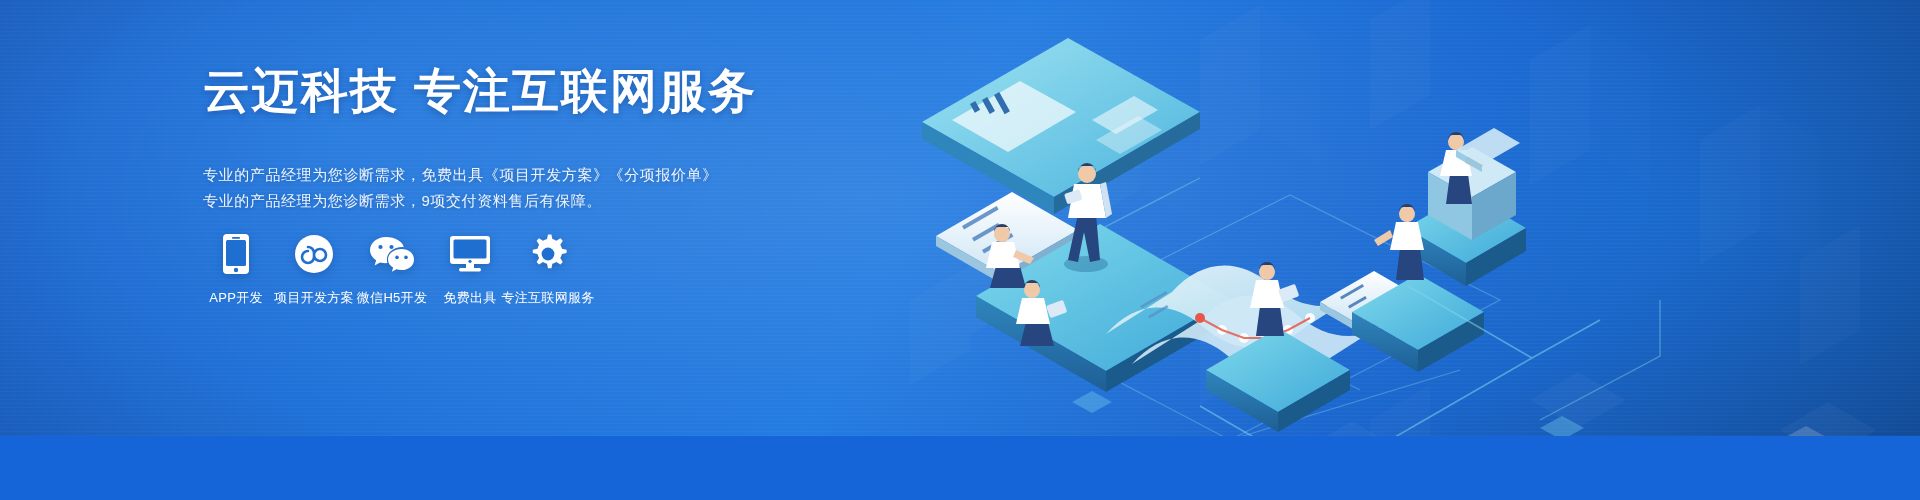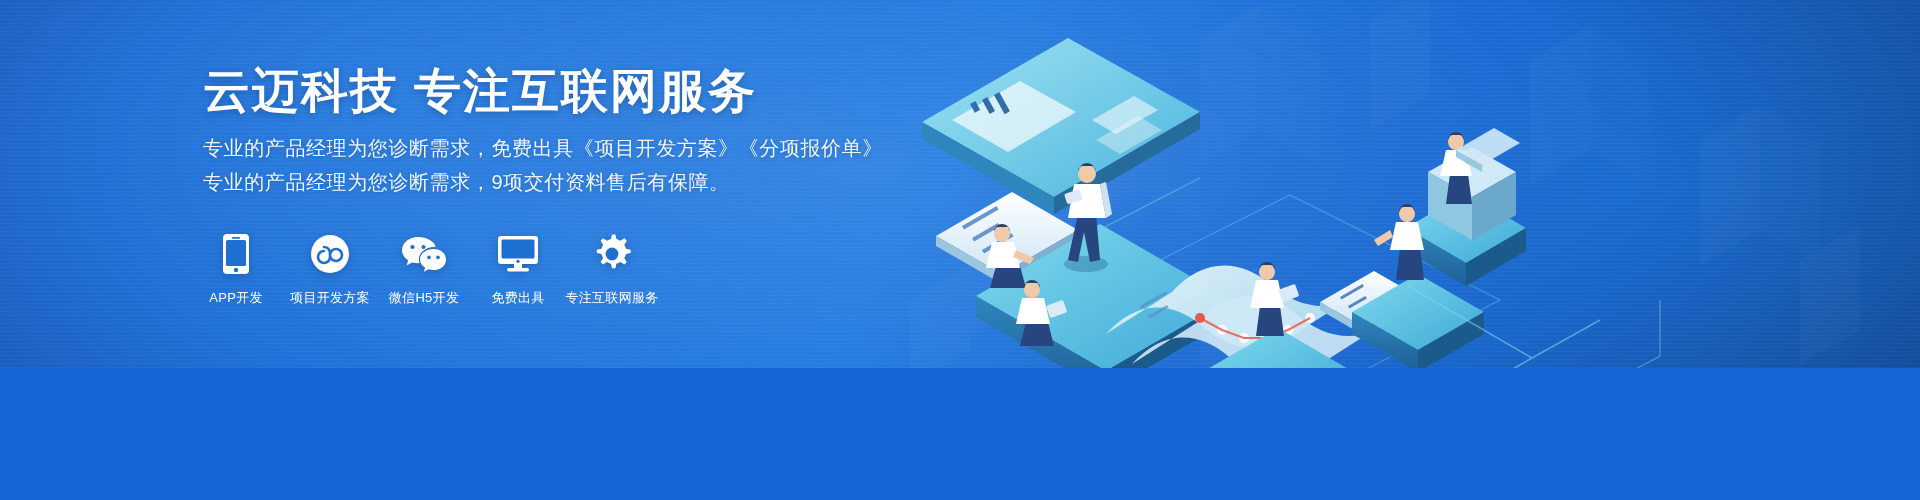--- a/index.html
+++ b/index.html
@@ -5,21 +5,21 @@
   * { margin:0; padding:0; box-sizing:border-box; }
   html, body { width:1920px; height:500px; overflow:hidden; }
   body {
     font-family: "Liberation Sans", "DejaVu Sans", sans-serif;
     background:#1565d8;
   }
 
   .banner {
     position:relative;
     width:1920px;
-    height:368px;
+    height:436px;
     overflow:hidden;
     background:
       radial-gradient(ellipse 1100px 700px at 88% 50%, rgba(28,120,224,0.55) 0%, rgba(20,90,200,0.0) 62%),
       radial-gradient(ellipse 900px 600px at 18% 30%, rgba(48,140,235,0.45) 0%, rgba(20,90,200,0.0) 65%),
       linear-gradient(118deg, #1e62c8 0%, #1d6ed6 26%, #1f79e0 48%, #1a63cc 72%, #15509f 100%);
   }
 
   
   .texture {
     position:absolute; inset:0;
@@ -48,38 +48,38 @@
   .headline {
     font-size:47px;
     font-weight:bold;
     color:#ffffff;
     letter-spacing:2px;
     line-height:1.25;
     white-space:nowrap;
     text-shadow:0 2px 7px rgba(3,30,80,0.30);
   }
   .sub {
-    margin-top:10px;
-    font-size:20px;
+    margin-top:41px;
+    font-size:15px;
     line-height:1.72;
     color:#eef5ff;
     letter-spacing:0.6px;
     white-space:nowrap;
     text-shadow:0 1px 4px rgba(3,30,80,0.25);
   }
   .sub div { }
 
   
   .services {
     position:absolute;
     left:200px;
     top:232px;
     display:flex;
     align-items:flex-end;
-    gap:16px;
+    gap:0px;
     z-index:6;
   }
   .service {
     width:72px;
     display:flex;
     flex-direction:column;
     align-items:center;
     margin-right:6px;
   }
   .service .glyph {

